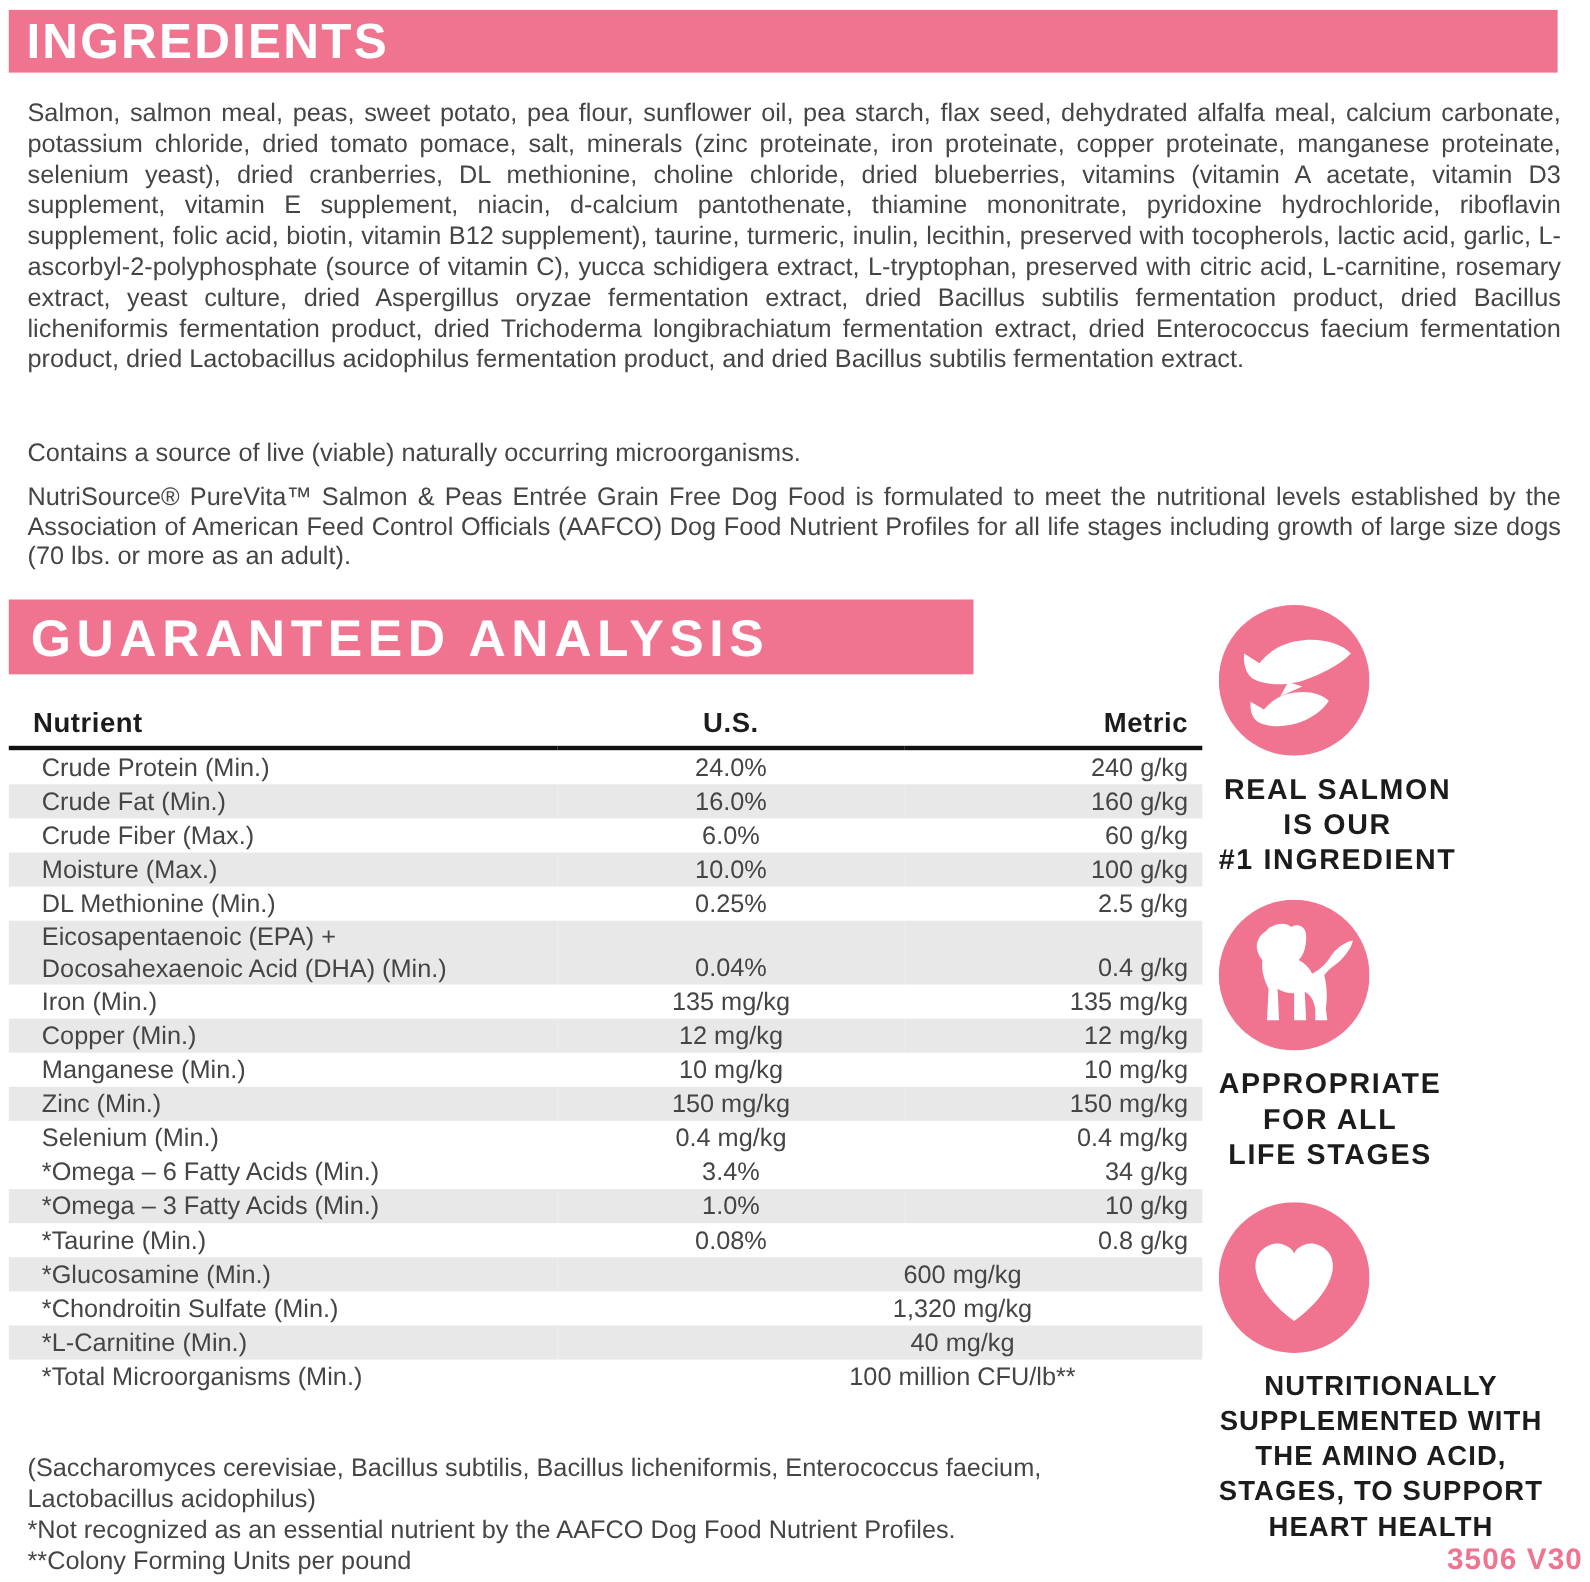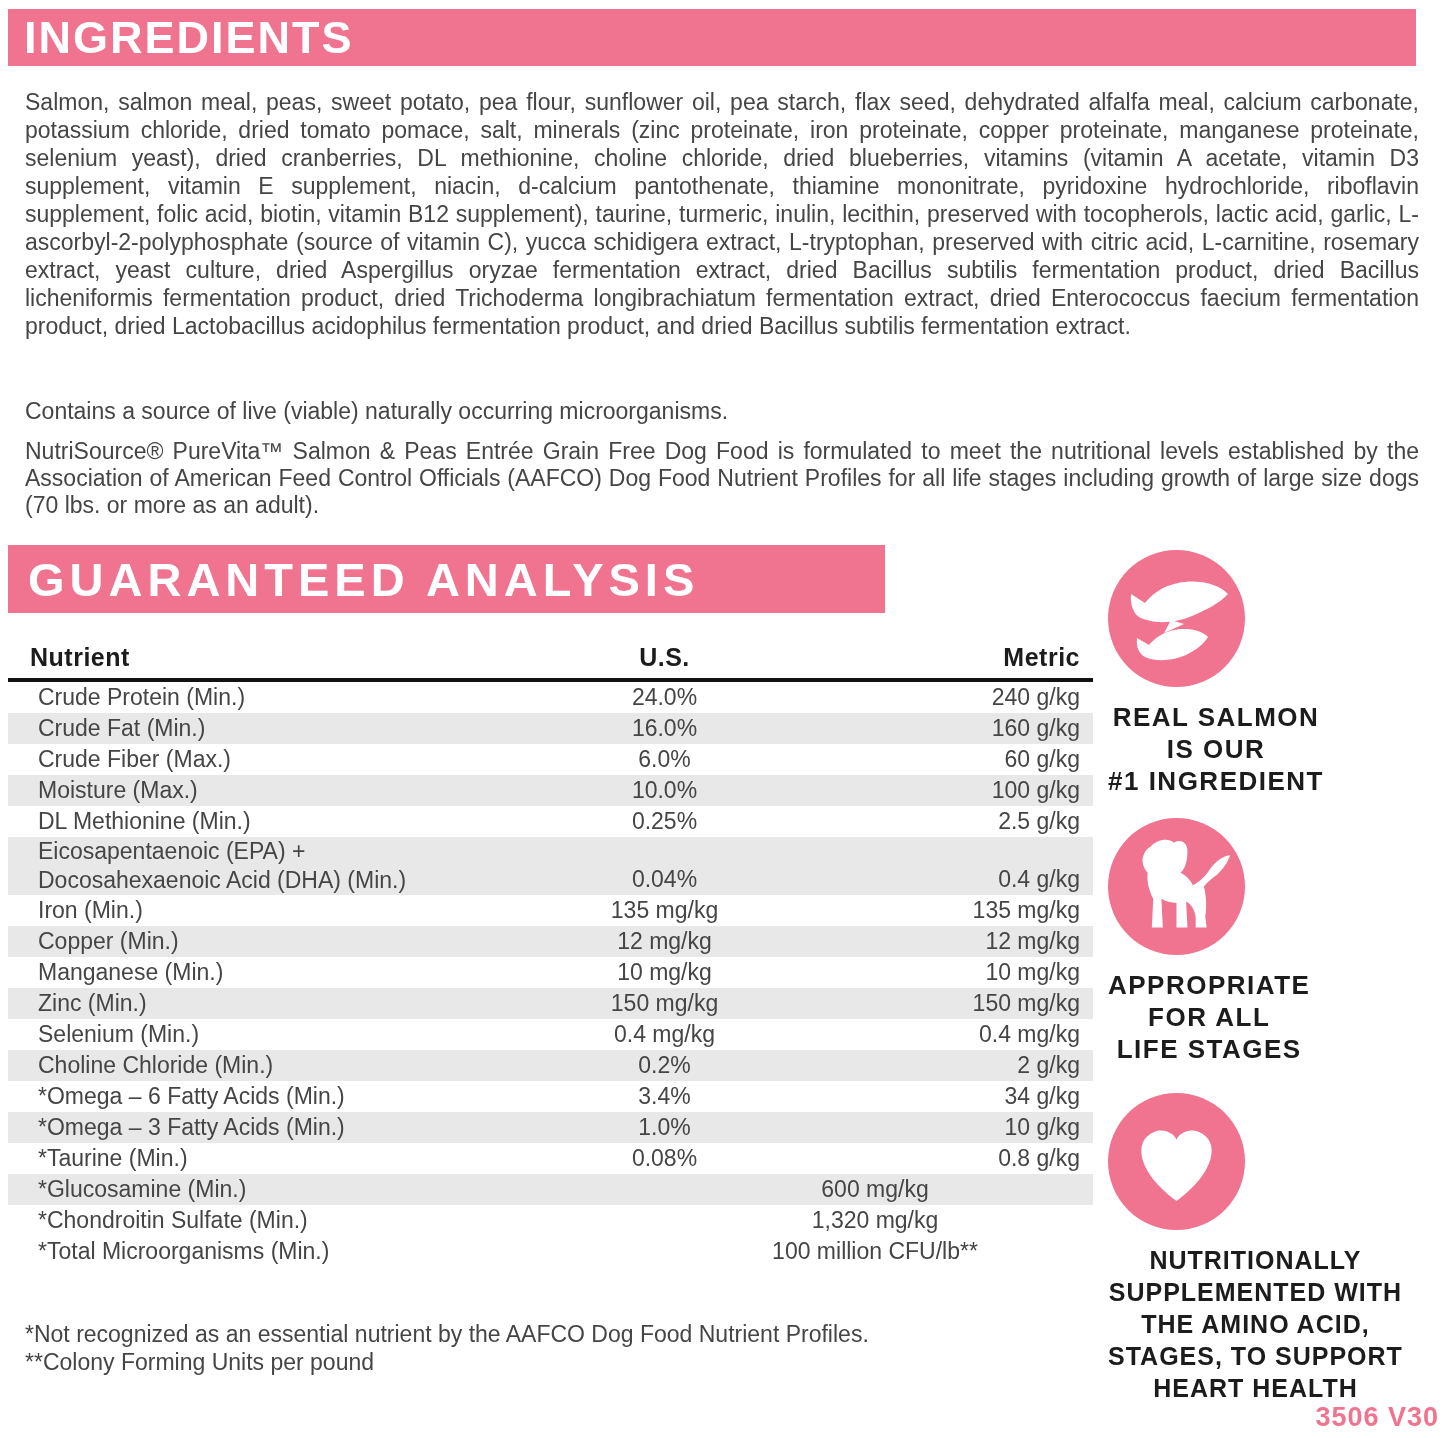--- a/index.html
+++ b/index.html
@@ -154,25 +154,20 @@
           <tr class="shaded">
             <td class="c-nutrient">Zinc (Min.)</td>
             <td class="c-us">150 mg/kg</td>
             <td class="c-metric">150 mg/kg</td>
           </tr>
           <tr>
             <td class="c-nutrient">Selenium (Min.)</td>
             <td class="c-us">0.4 mg/kg</td>
             <td class="c-metric">0.4 mg/kg</td>
           </tr>
-          <tr class="shaded">
-            <td class="c-nutrient">Choline Chloride (Min.)</td>
-            <td class="c-us">0.2%</td>
-            <td class="c-metric">2 g/kg</td>
-          </tr>
           <tr>
             <td class="c-nutrient">*Omega – 6 Fatty Acids (Min.)</td>
             <td class="c-us">3.4%</td>
             <td class="c-metric">34 g/kg</td>
           </tr>
           <tr class="shaded">
             <td class="c-nutrient">*Omega – 3 Fatty Acids (Min.)</td>
             <td class="c-us">1.0%</td>
             <td class="c-metric">10 g/kg</td>
           </tr>
@@ -182,29 +177,34 @@
             <td class="c-metric">0.8 g/kg</td>
           </tr>
           <tr class="shaded">
             <td class="c-nutrient">*Glucosamine (Min.)</td>
             <td colspan="2" class="c-merged">600 mg/kg</td>
           </tr>
           <tr>
             <td class="c-nutrient">*Chondroitin Sulfate (Min.)</td>
             <td colspan="2" class="c-merged">1,320 mg/kg</td>
           </tr>
+          <tr class="shaded">
+            <td class="c-nutrient">*L-Carnitine (Min.)</td>
+            <td colspan="2" class="c-merged">40 mg/kg</td>
+          </tr>
           <tr>
             <td class="c-nutrient">*Total Microorganisms (Min.)</td>
             <td colspan="2" class="c-merged">100 million CFU/lb**</td>
           </tr>
         </tbody>
     </table>
   </div>
 
   <div id="footnotes">
+    <div>(Saccharomyces cerevisiae, Bacillus subtilis, Bacillus licheniformis, Enterococcus faecium, Lactobacillus acidophilus)</div>
     <div>*Not recognized as an essential nutrient by the AAFCO Dog Food Nutrient Profiles.</div>
     <div>**Colony Forming Units per pound</div>
   </div>
 
   <div class="badge" id="badge-salmon">
     <svg class="badge-icon" viewBox="0 0 137 137">
       <circle cx="68.5" cy="68.5" r="68.5" style="fill:var(--pink)"></circle>
       <path style="fill:#fff" d="M120 44 C110 33 88 29 70 33 C54 36 43 45 37 53 L23 44
         C22 54 25 63 31 67 C44 74 66 74 84 66 C98 60 112 53 120 44 Z"></path>
       <path style="fill:#fff" d="M63 70 L56 83 L76 74 Z"></path>

